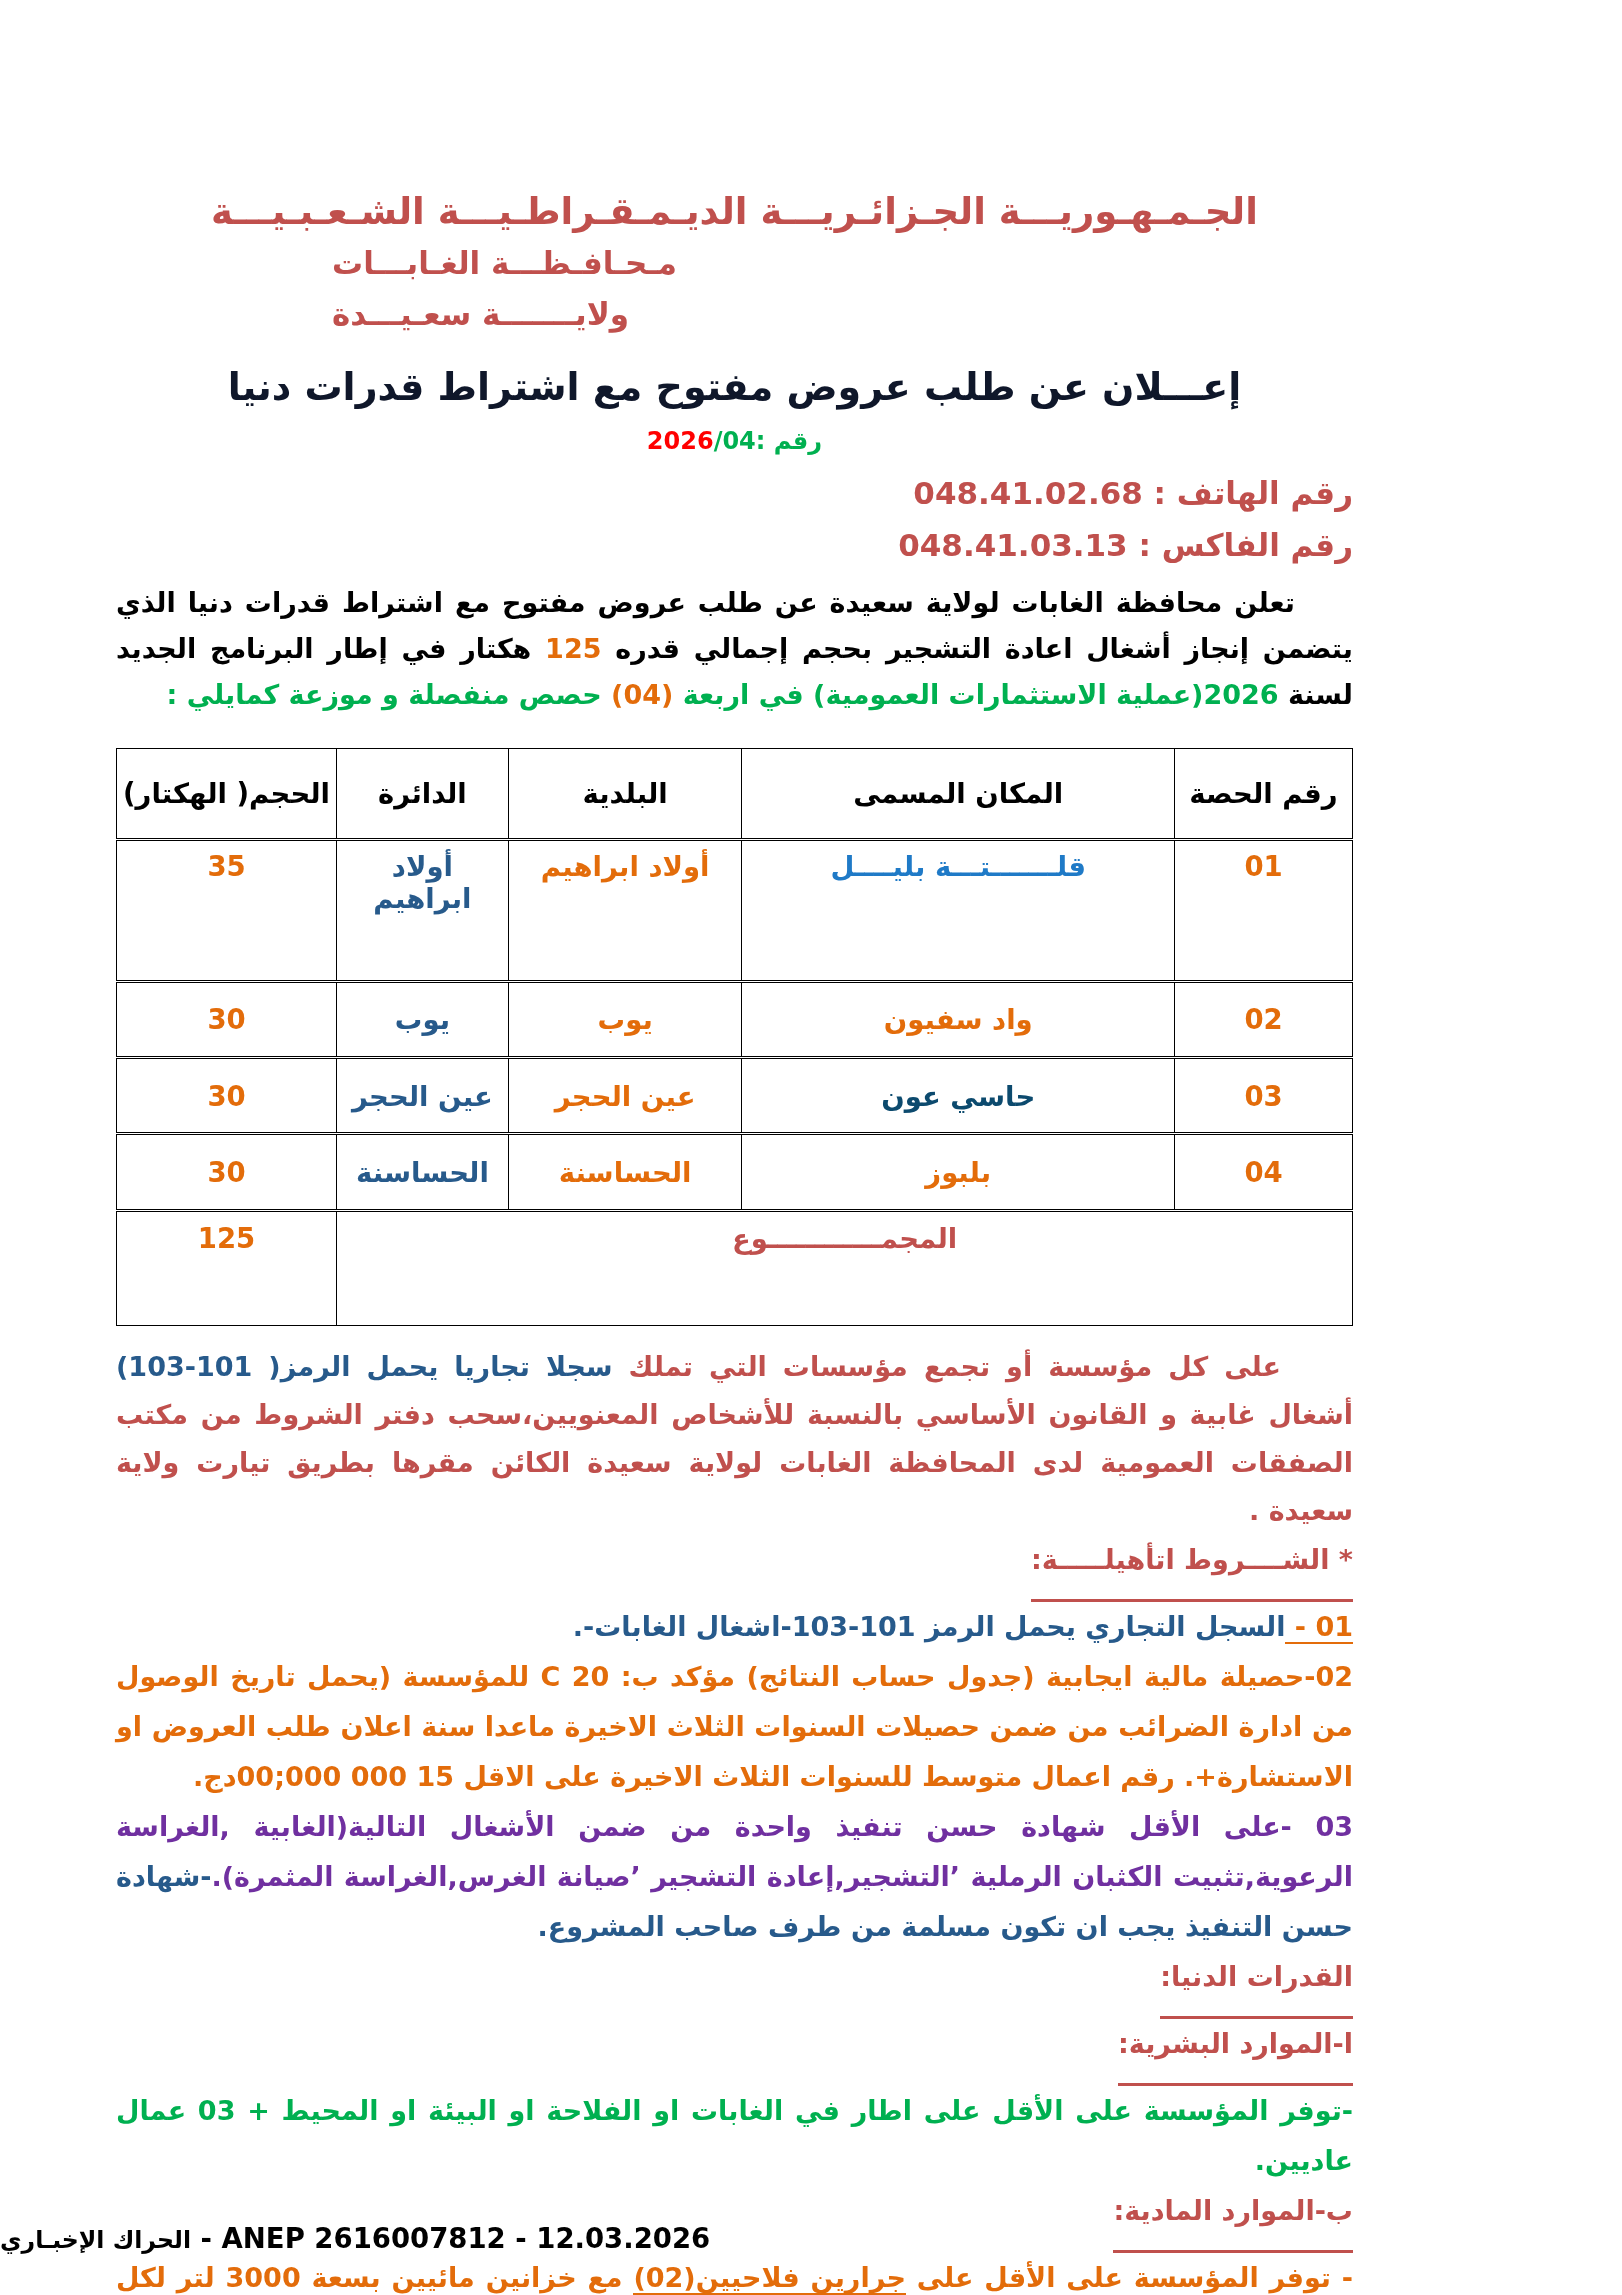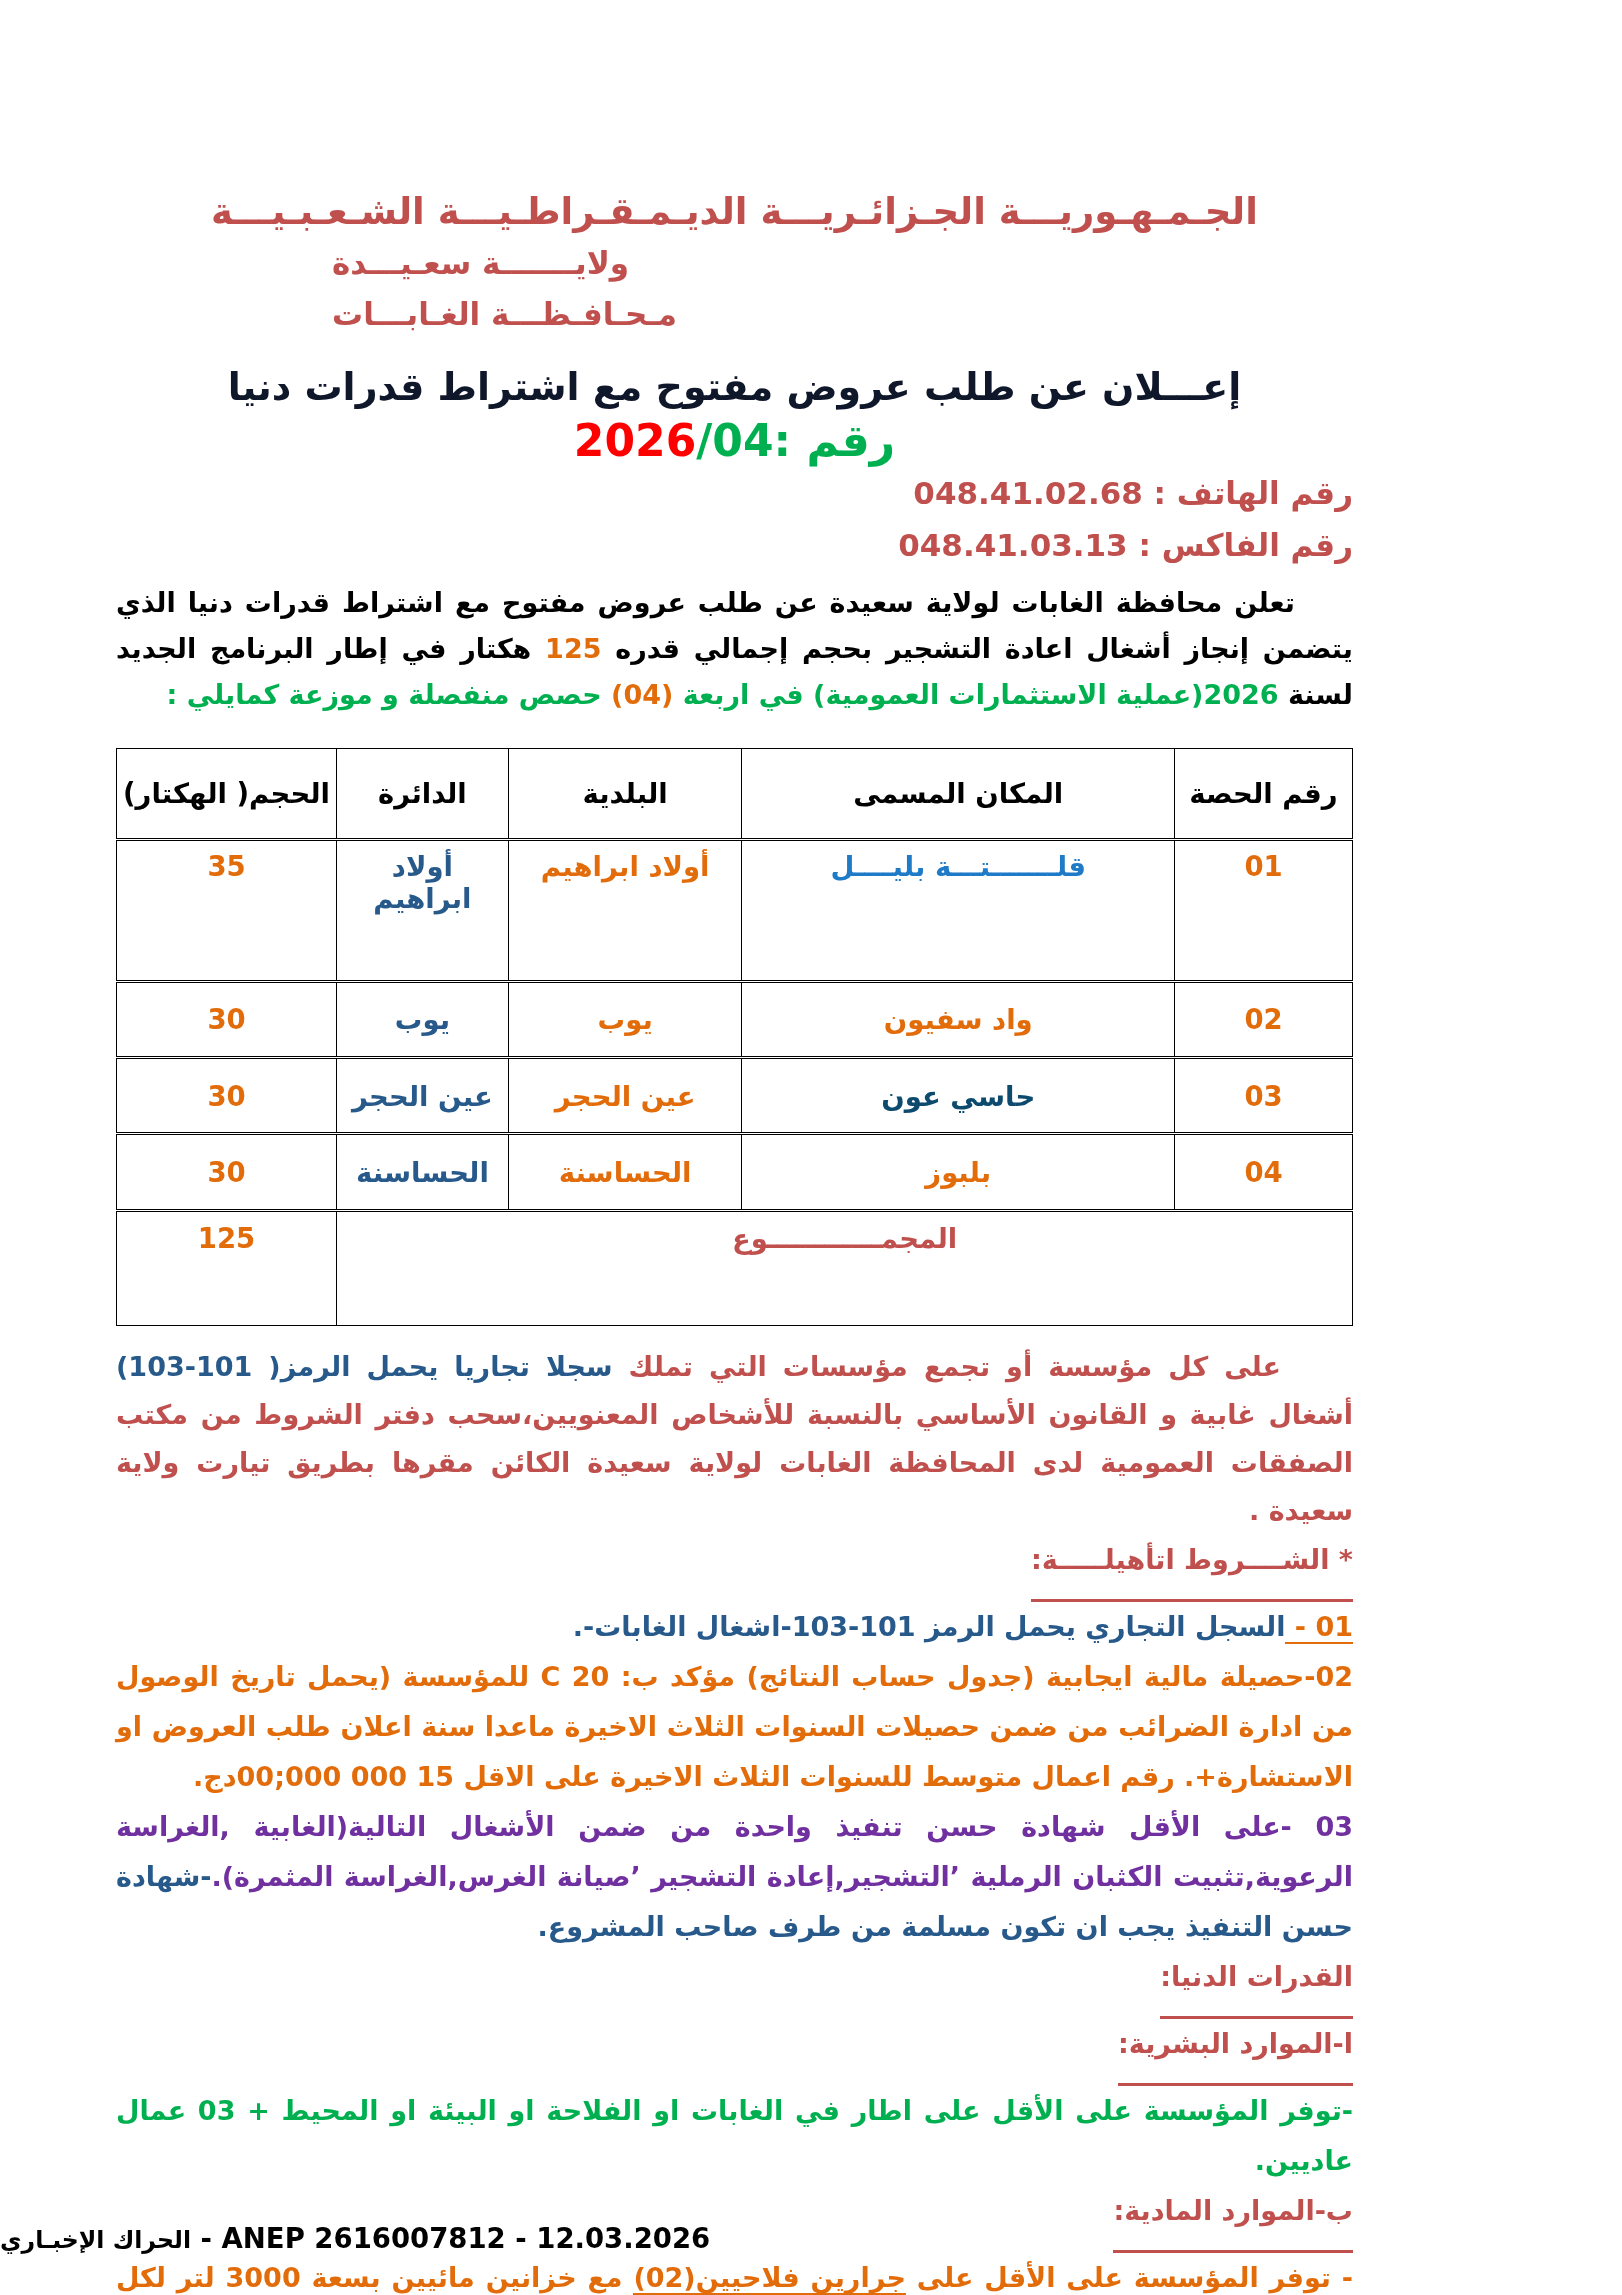--- a/index.html
+++ b/index.html
@@ -7,21 +7,21 @@
     width:1469px;height:2295px;background:#ffffff;position:relative;
     font-family:"DejaVu Sans",sans-serif;font-weight:700;color:#000;
     overflow:hidden;
   }
   .content{padding:186px 116px 0 116px;direction:rtl;}
   .center{text-align:center;}
   .t1{font-size:37px;color:#C0504D;letter-spacing:0.7px;line-height:52px;}
   .subwrap{direction:rtl;text-align:right;padding-left:216px;}
   .subline{font-size:31px;color:#C0504D;line-height:51px;text-align:left;}
   .t2{font-size:38px;color:#0f172a;margin-top:19.6px;line-height:55px;}
-  .numline{font-size:44px;color:#00B050;line-height:52px;}
+  .numline{font-size:24px;color:#00B050;line-height:52px;}
   .numline .yr{color:#FF0000;}
   .ltr{direction:ltr;unicode-bidi:isolate;}
   .contact{font-size:31px;color:#C0504D;text-align:right;line-height:52px;}
   .p1{font-size:27px;color:#000;text-align:justify;text-align-last:right;line-height:46px;margin-top:9.2px;text-indent:58px;}
   .orange{color:#E36C0A;}
   .green{color:#00B050;}
   .dkblue{color:#275A8B;}
   .dkred{color:#C0504D;}
   .purple{color:#7030A0;}
   table.lots{width:100%;border-collapse:collapse;margin-top:30px;table-layout:fixed;}
@@ -43,22 +43,22 @@
 </style>
 </head>
 <body>
 
 <div class="page">
   <div class="content">
 
     <div class="center t1">الجـمـهـوريـــة الجـزائـريـــة الديـمـقـراطـيـــة الشـعـبـيـــة</div>
 
     <div class="subwrap">
+      <div class="subline">مـحـافـظـــة الغـابـــات</div>
       <div class="subline">ولايـــــــة سعـيـــدة</div>
-      <div class="subline">مـحـافـظـــة الغـابـــات</div>
     </div>
 
     <div class="center t2">إعـــلان عن طلب عروض مفتوح مع اشتراط قدرات دنيا</div>
 
     <div class="center numline">
       <span>رقم :</span><span class="ltr"><span class="yr">2026</span><span>/04</span></span>
     </div>
 
     <div class="contact">رقم الهاتف : 048.41.02.68</div>
     <div class="contact">رقم الفاكس : 048.41.03.13</div>

